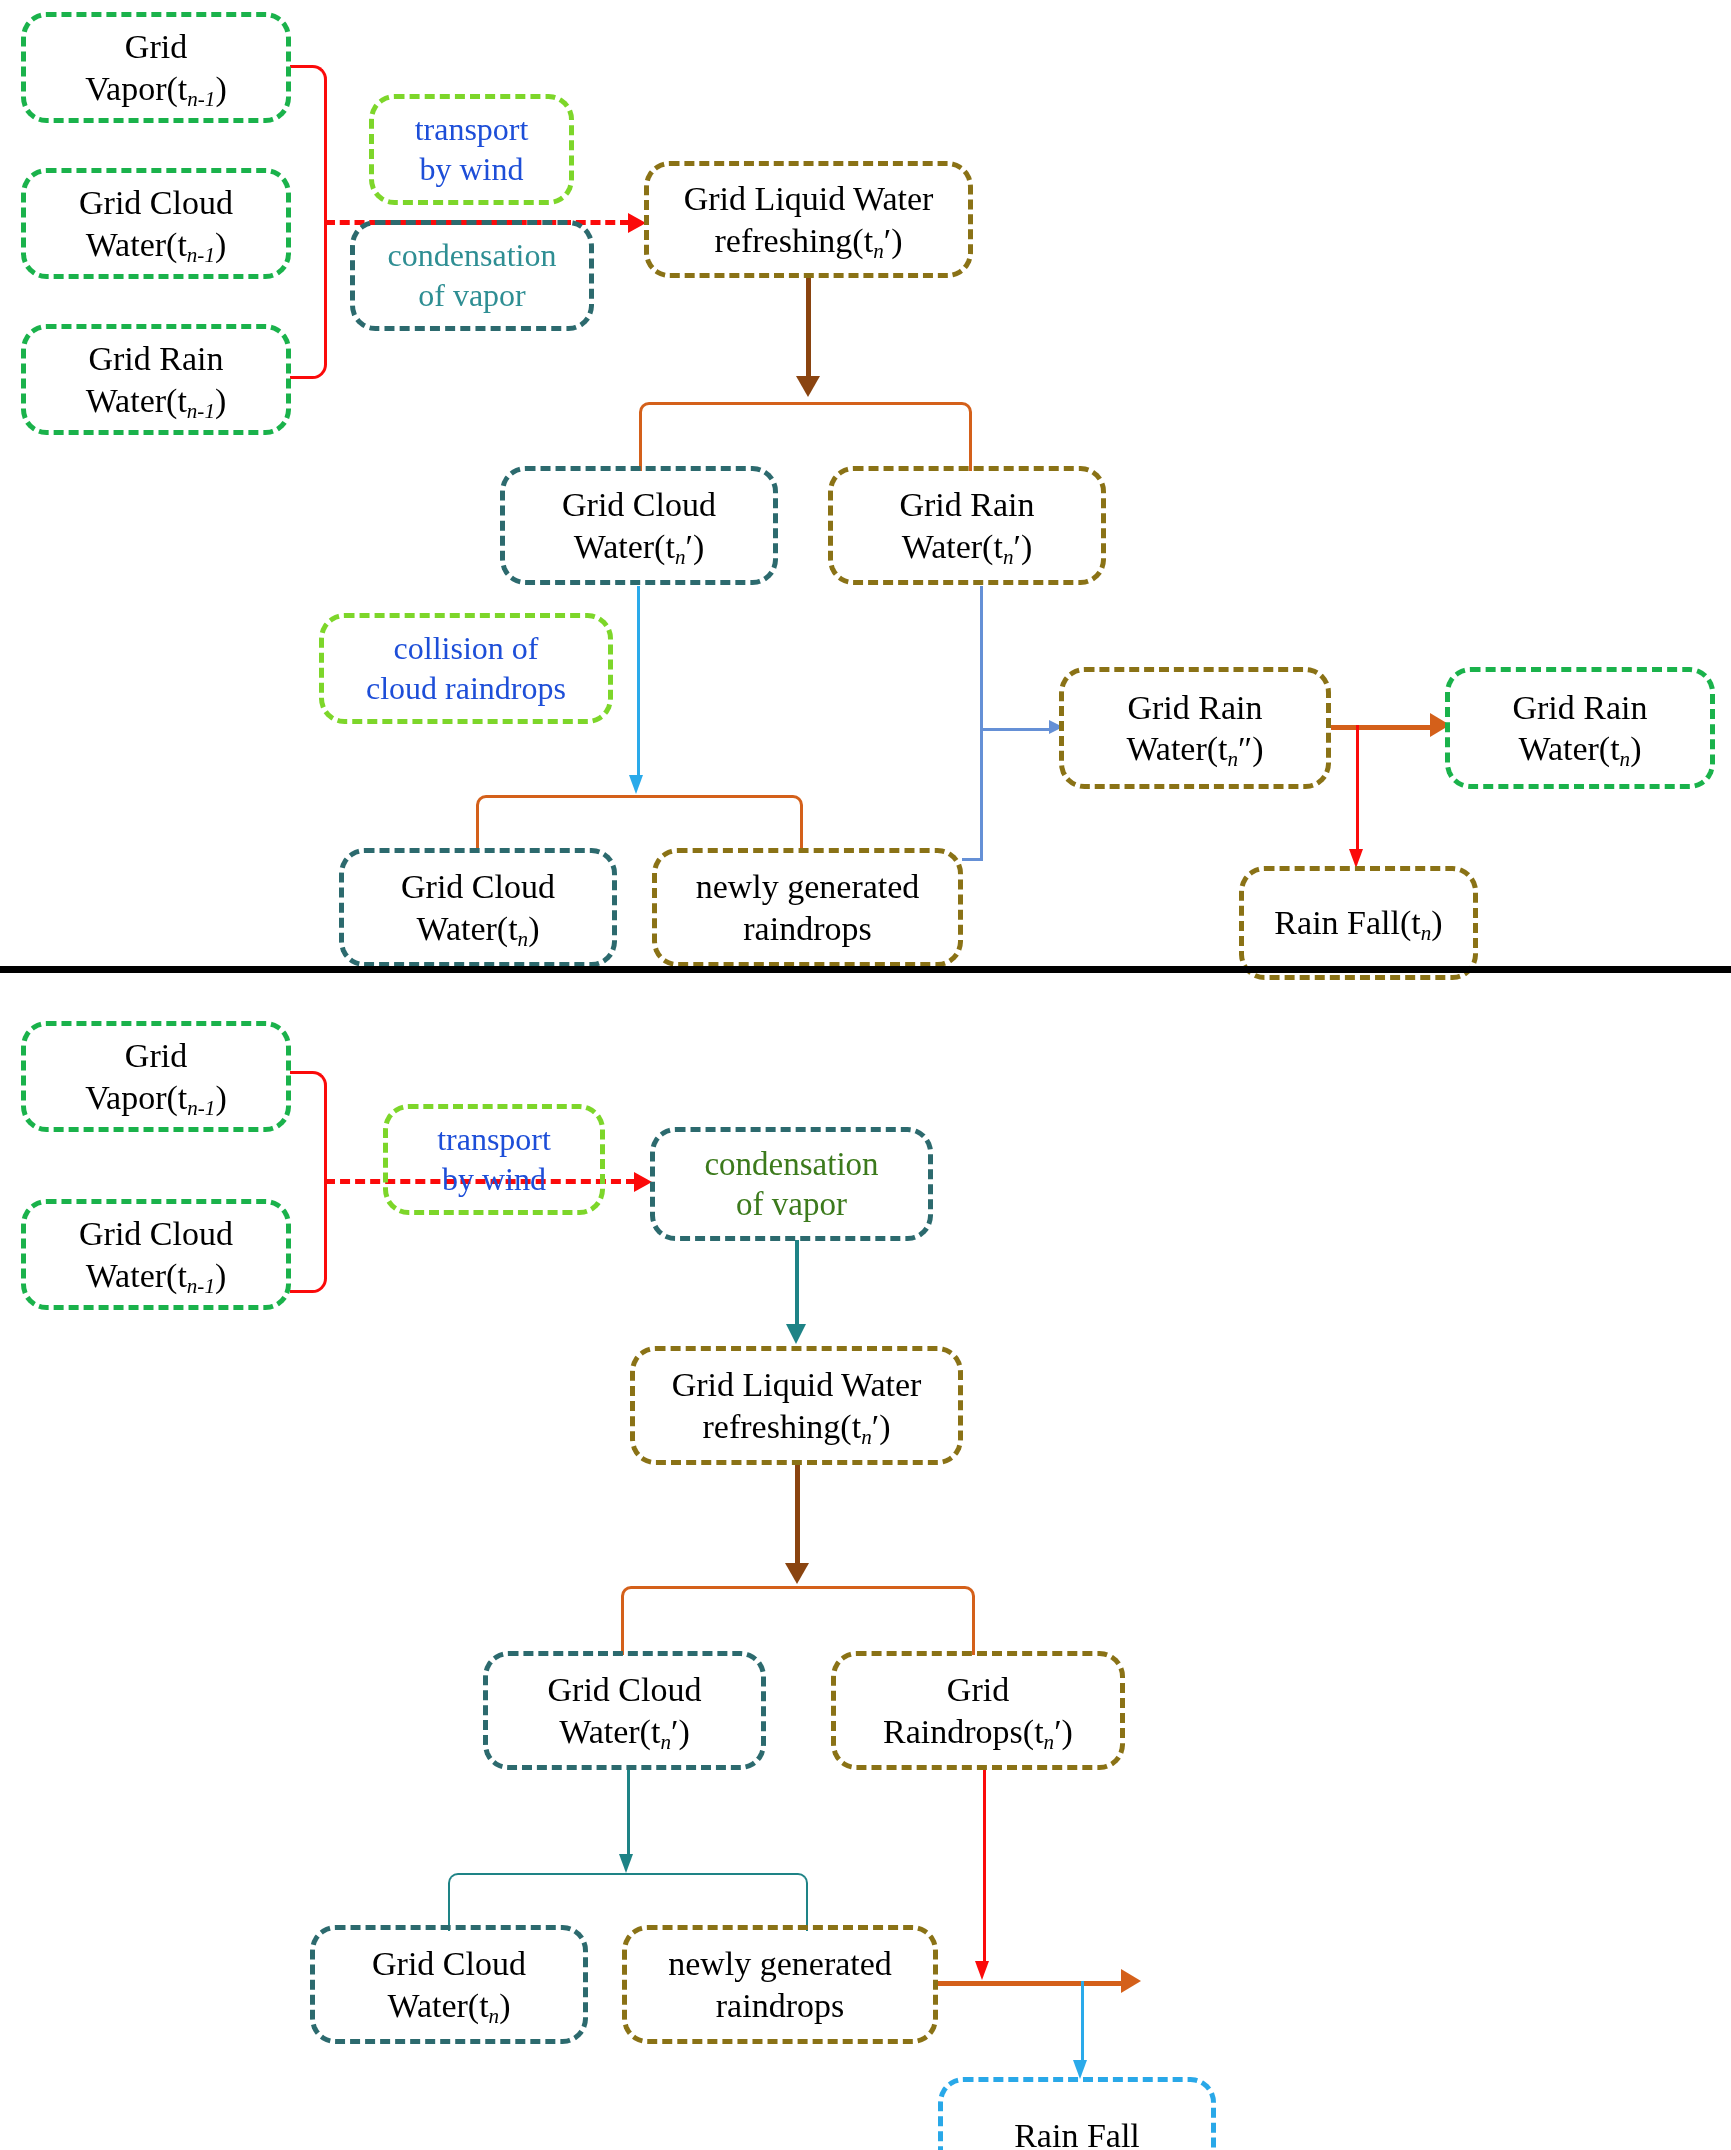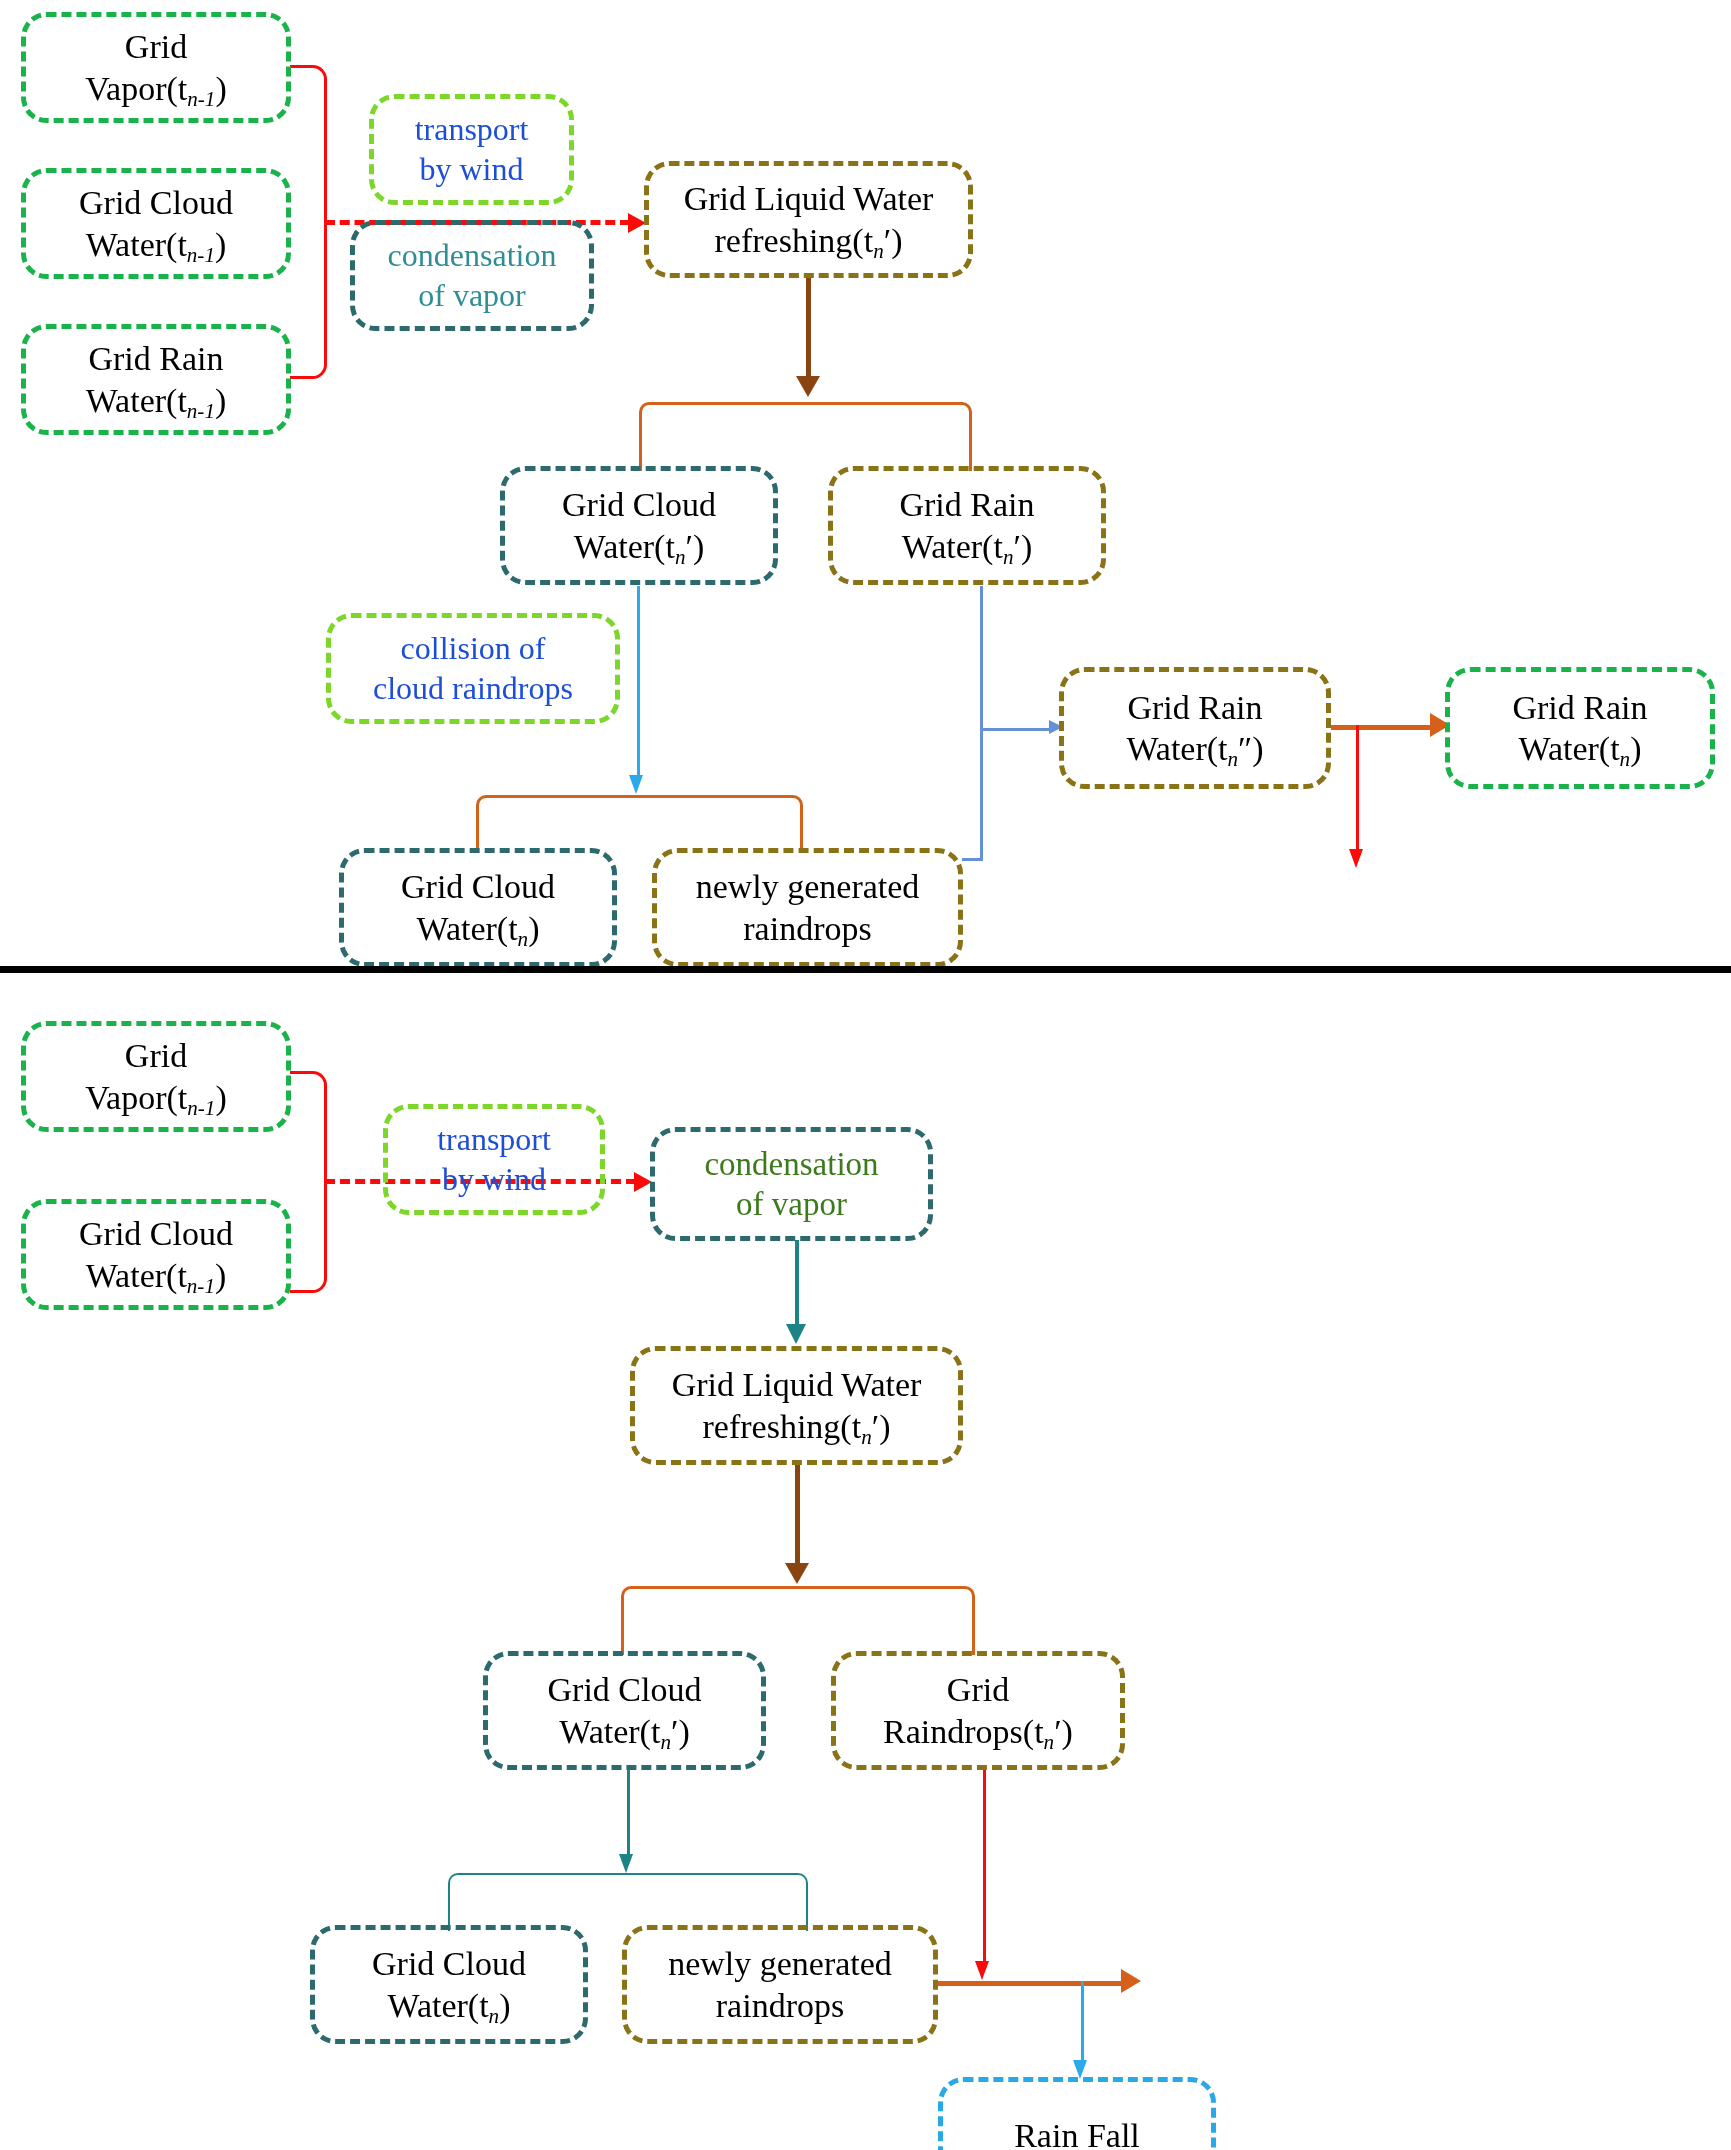--- a/index.html
+++ b/index.html
@@ -159,21 +159,21 @@
   </div>
 
   <div class="node b-olive" style="left:828px; top:466px; width:278px; height:119px;">
     <span class="ln">Grid Rain</span>
     <span class="ln"><span>Water(t</span><sub>n</sub><span>′)</span></span>
   </div>
 
   <div class="seg v c-ltblue w7" style="left:637px; top:586px; height:191px;"></div>
   <div class="ah ah-down small" style="left:629px; top:775px; border-top:19px solid #2aaaea;"></div>
 
-  <div class="node b-ltgreen t-green" style="left:326px; top:613px; width:294px; height:111px; font-size:32px;">
+  <div class="node b-ltgreen t-green" style="left:319px; top:613px; width:294px; height:111px; font-size:32px;">
     <span class="ln">collision of</span>
     <span class="ln">cloud raindrops</span>
   </div>
 
   <div class="brace brace-dn" style="left:476px; top:795px; width:327px; height:58px; border-color:#d4601a;"></div>
 
   <div class="node b-teal" style="left:339px; top:848px; width:278px; height:119px;">
     <span class="ln">Grid Cloud</span>
     <span class="ln"><span>Water(t</span><sub>n</sub><span>)</span></span>
   </div>
@@ -197,20 +197,23 @@
   <div class="ah ah-right" style="left:1430px; top:713px; border-left:20px solid #d4601a; border-top-width:12.2px; border-bottom-width:12.2px;"></div>
 
   <div class="node b-green" style="left:1445px; top:667px; width:270px; height:122px;">
     <span class="ln">Grid Rain</span>
     <span class="ln"><span>Water(t</span><sub>n</sub><span>)</span></span>
   </div>
 
   <div class="seg v c-red w6" style="left:1356px; top:725px; height:127px;"></div>
   <div class="ah ah-down small" style="left:1349px; top:849px; border-top:19px solid #fb0a0a;"></div>
 
+  <div class="node b-olive" style="left:1239px; top:866px; width:239px; height:114px;">
+    <span class="ln"><span>Rain Fall(t</span><sub>n</sub><span>)</span></span>
+  </div>
 
   <div class="divider" style="left:0px; top:966px; width:1732px; height:7.2px;"></div>
 
   <div class="node b-green" style="left:21px; top:1021px; width:270px; height:111px;">
     <span class="ln">Grid</span>
     <span class="ln"><span>Vapor(t</span><sub>n-1</sub><span>)</span></span>
   </div>
 
   <div class="node b-green" style="left:21px; top:1199px; width:270px; height:111px;">
     <span class="ln">Grid Cloud</span>

